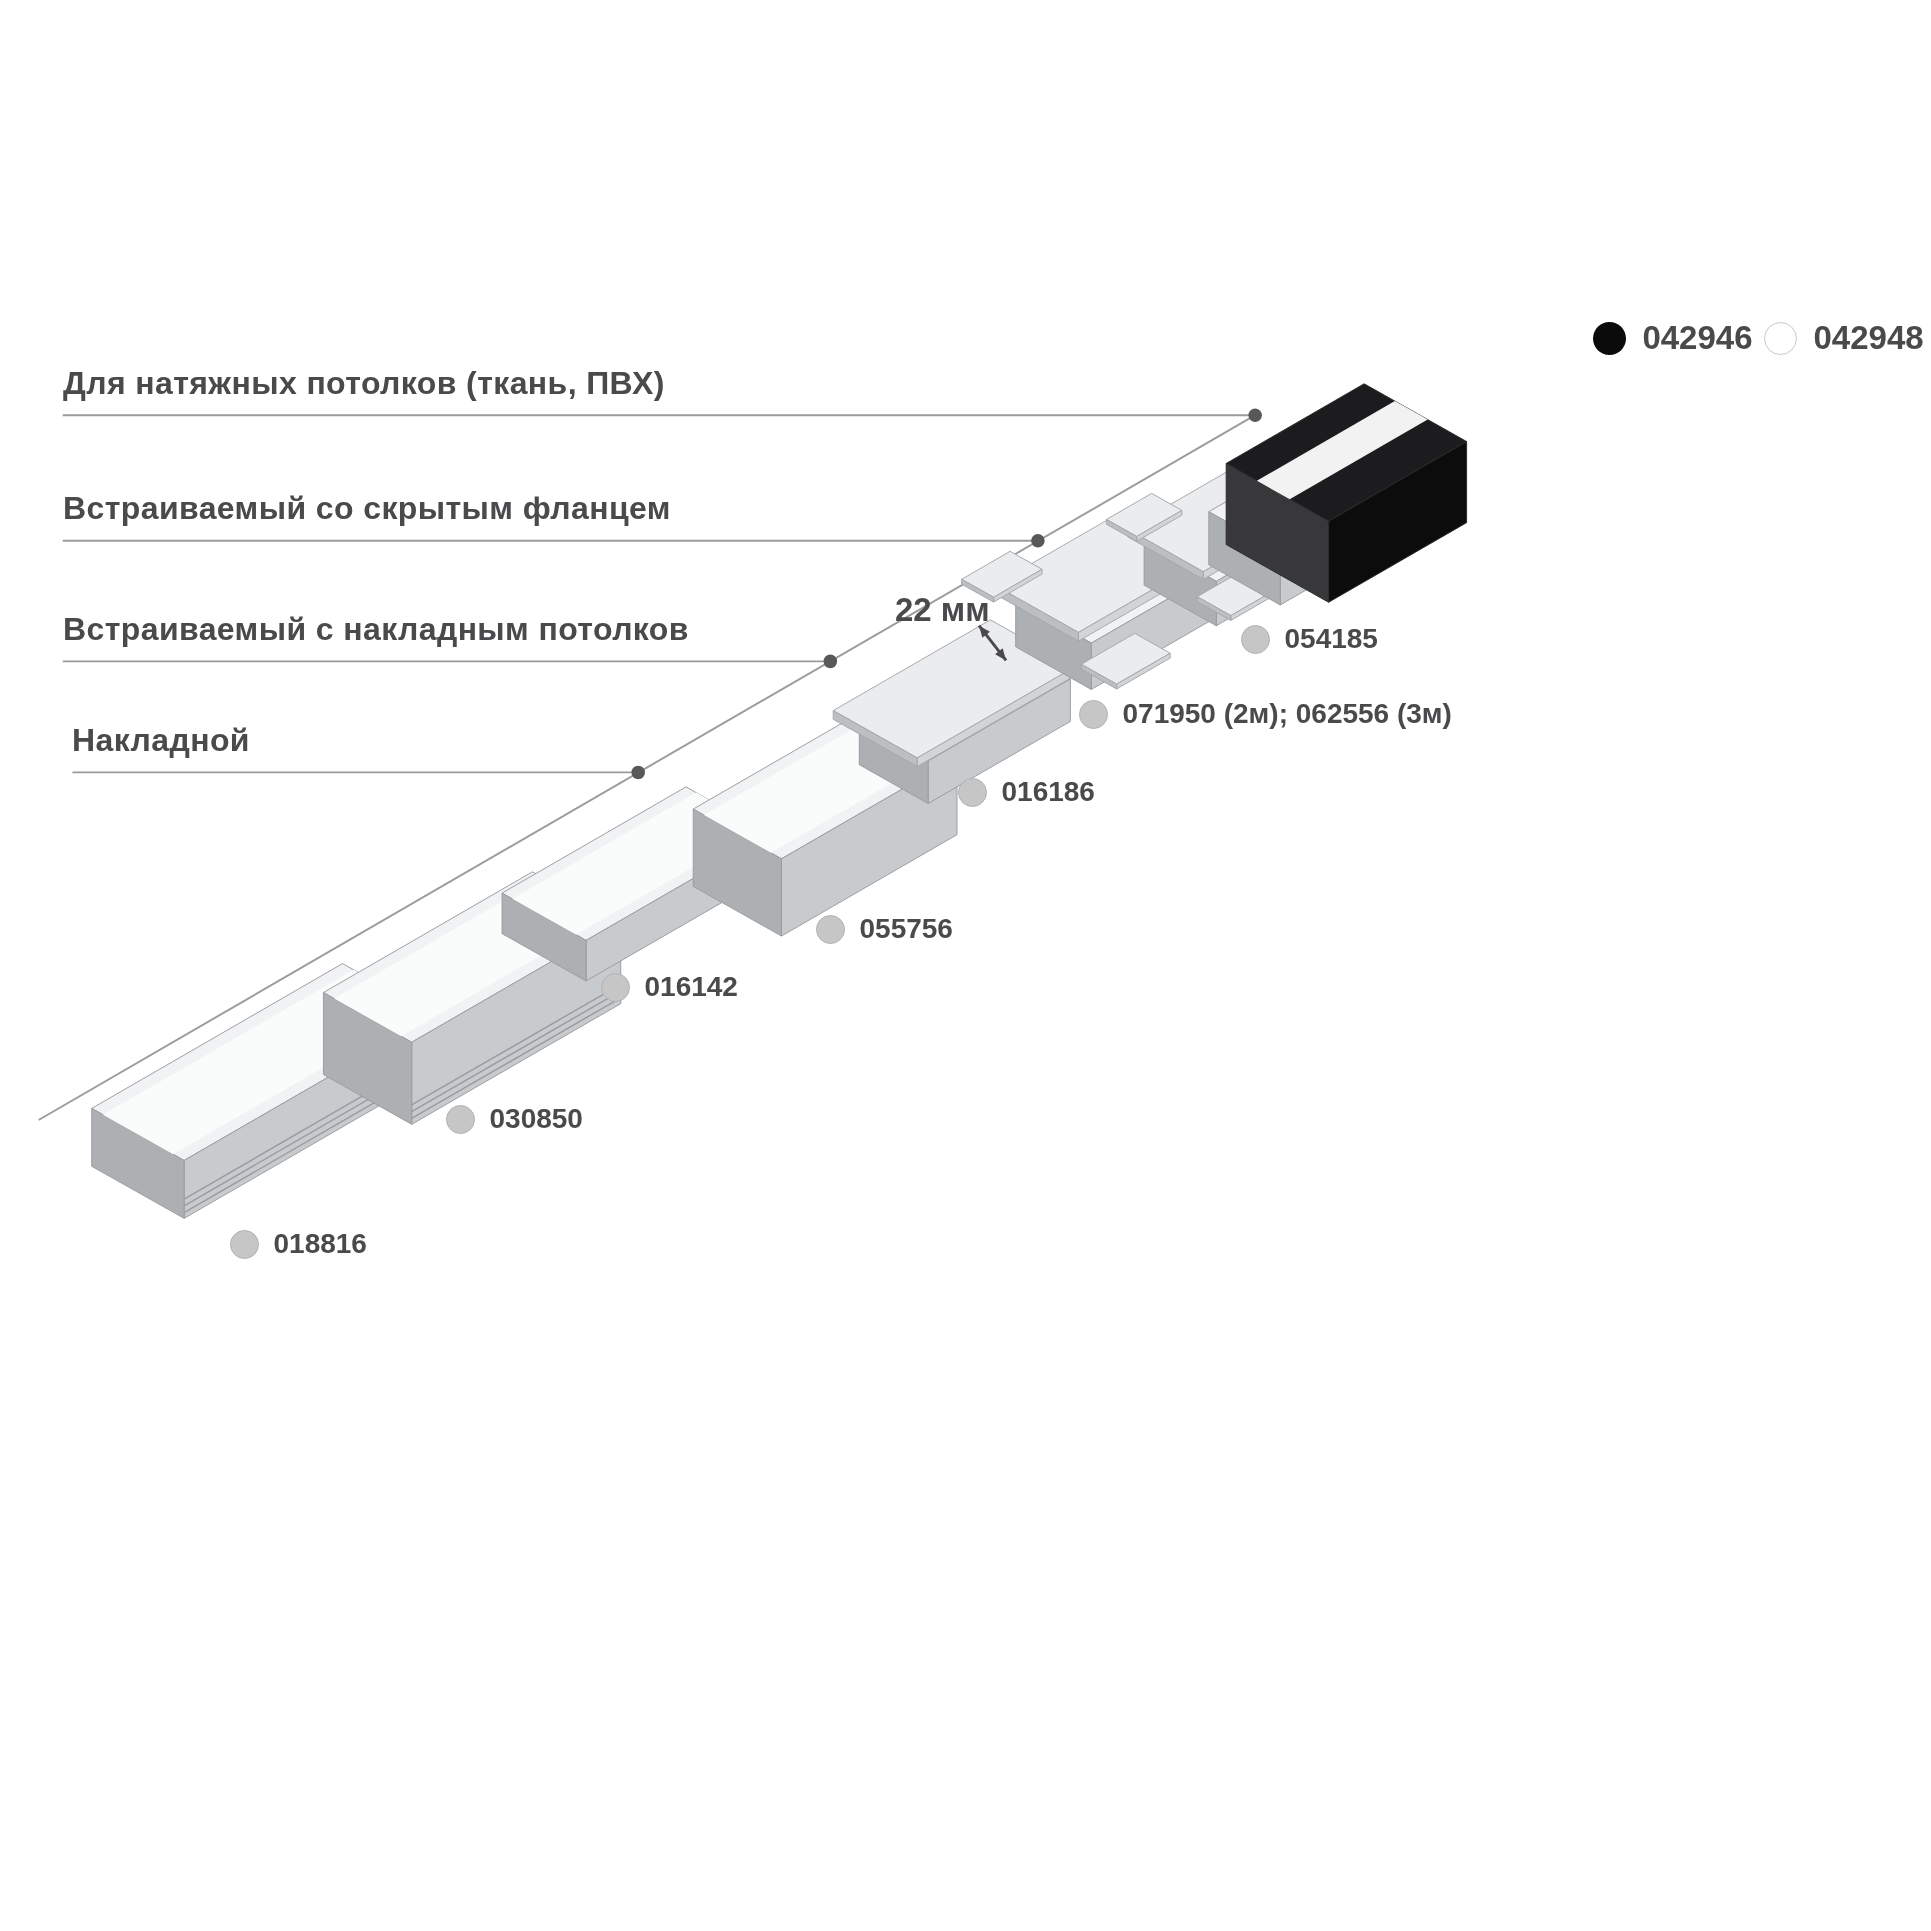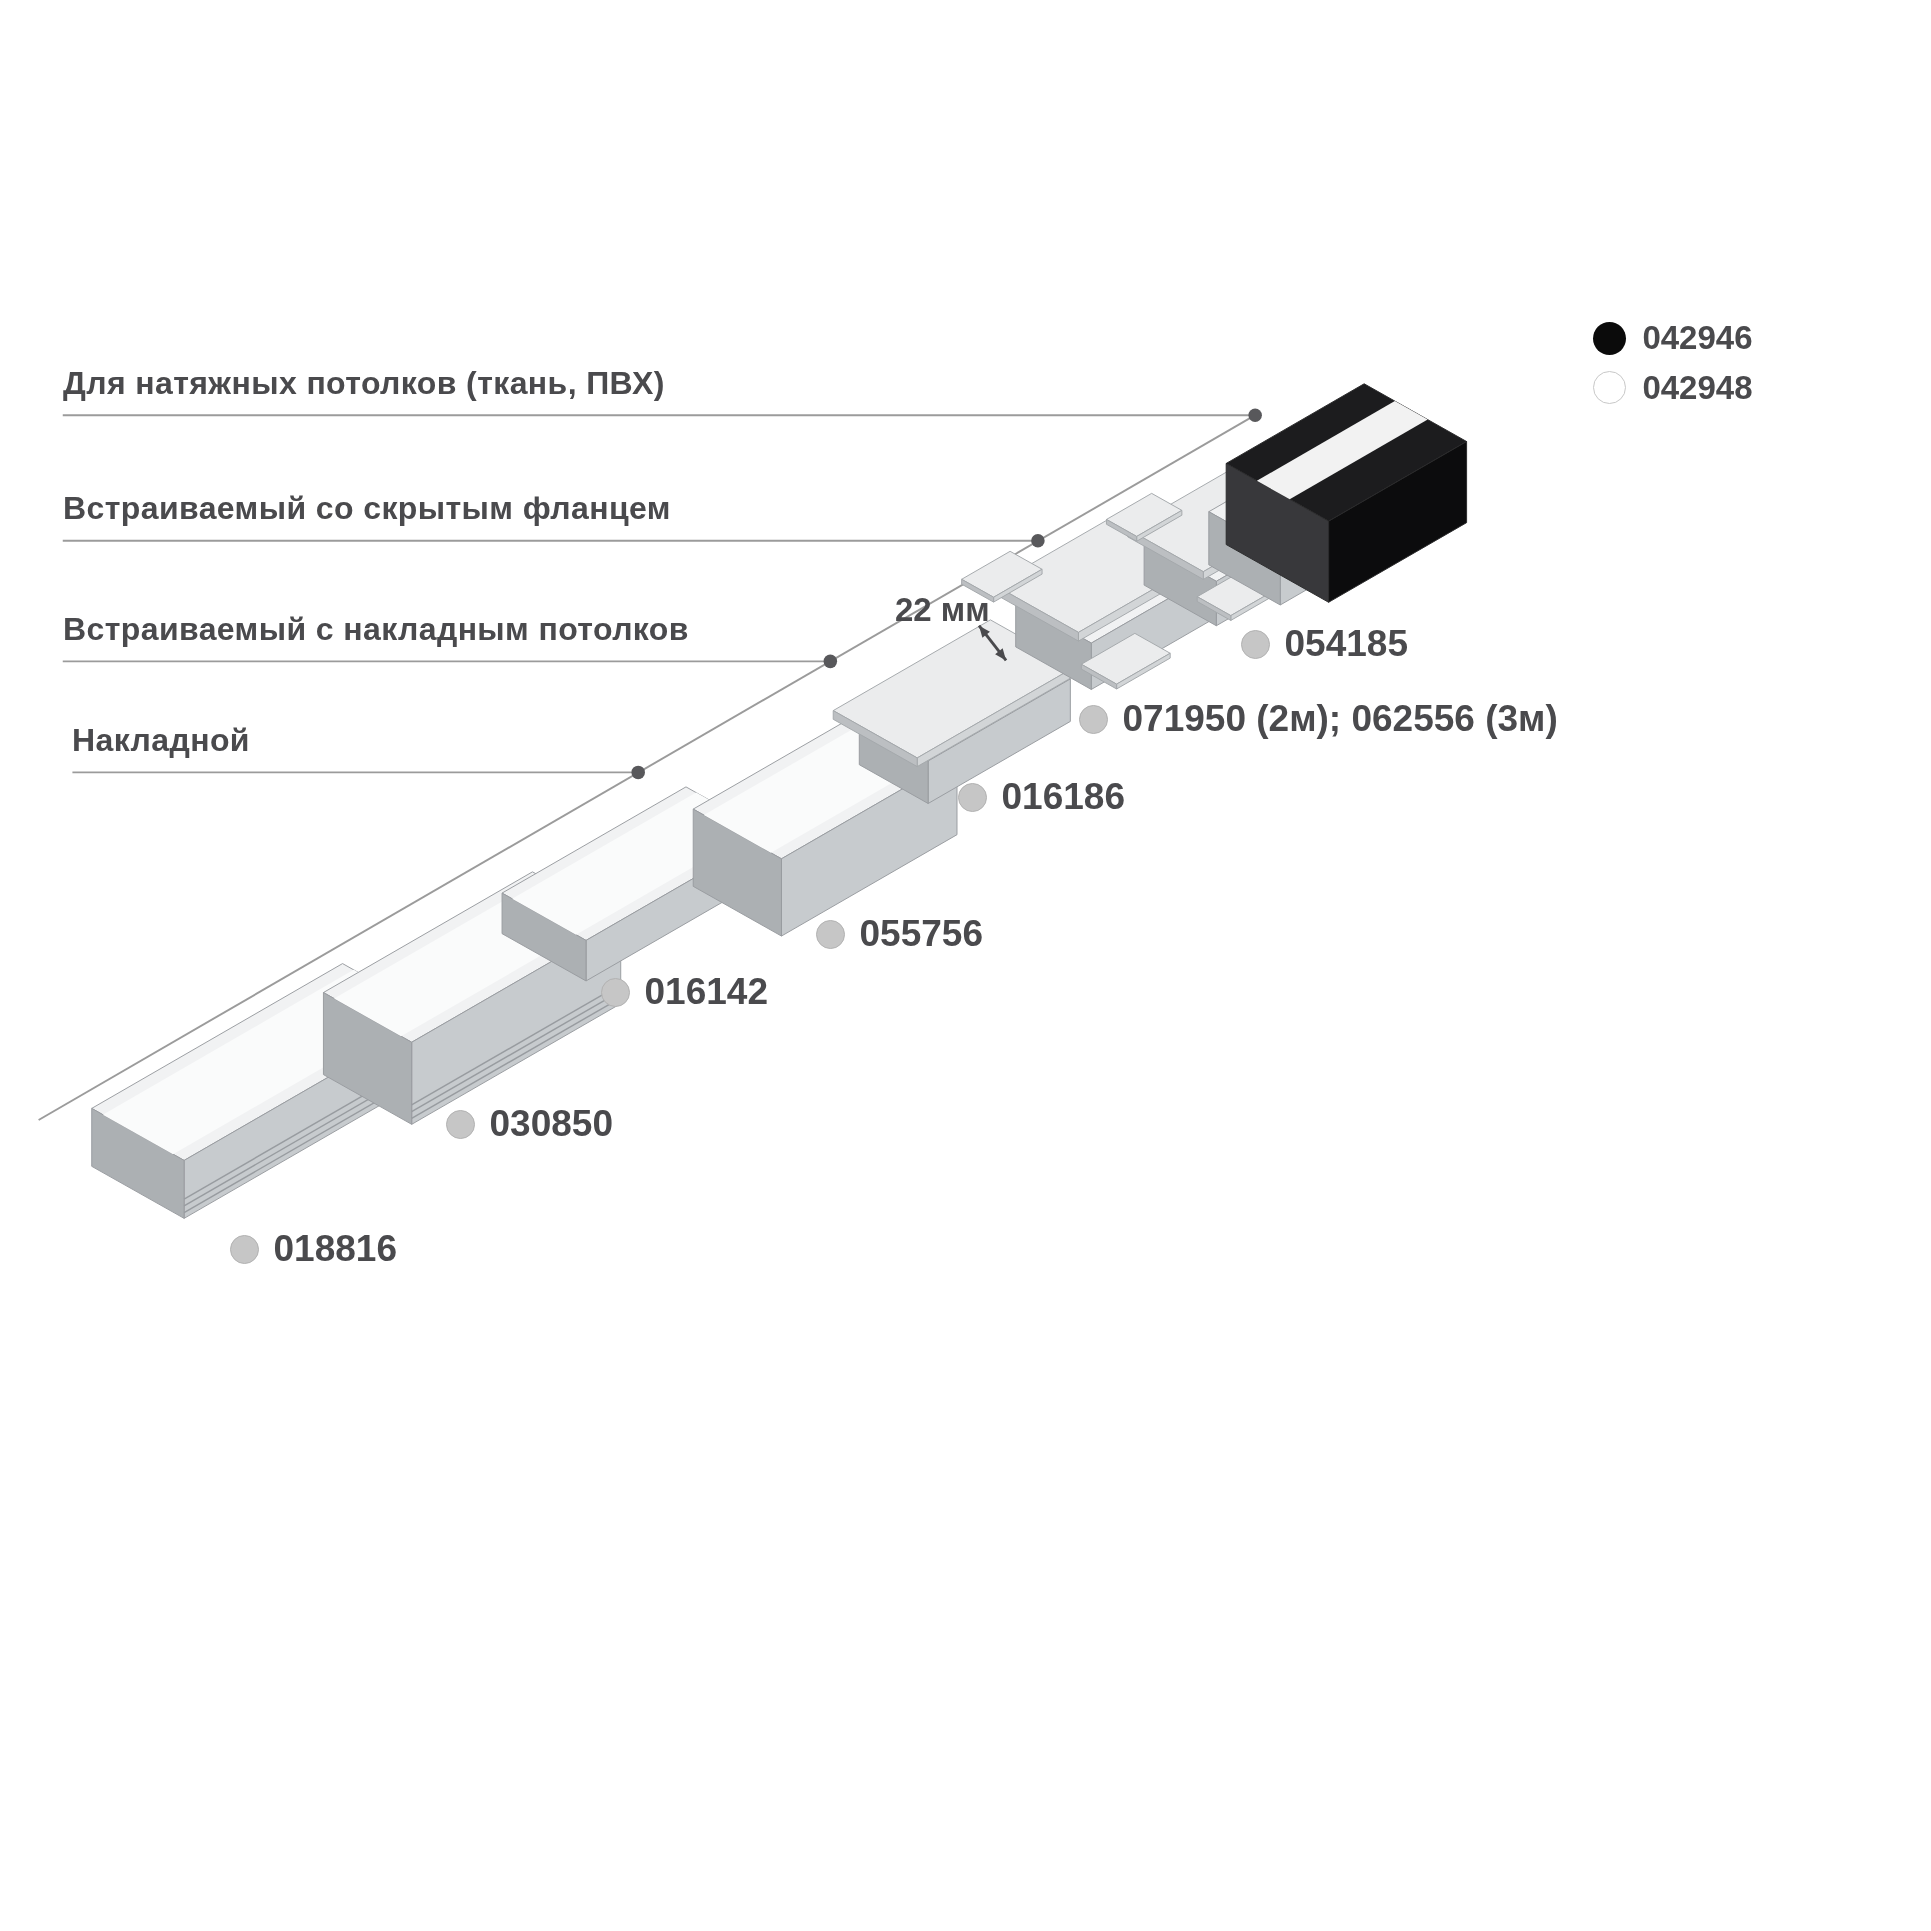--- a/index.html
+++ b/index.html
@@ -19,37 +19,36 @@
     font-weight:700;
     letter-spacing:0.4px;
     color:#4a4a4d;
     white-space:nowrap;
   }
   .code-label {
     position:absolute;
     display:flex;
     align-items:center;
     gap:14.5px;
-    font-size:37px;
+    font-size:28px;
     font-weight:700;
     color:#4a4a4d;
     white-space:nowrap;
   }
   .marker {
     width:29px; height:29px;
     border-radius:50%;
     background:#c6c6c6;
     border:1px solid #b2b2b2;
     flex:0 0 auto;
   }
   .legend {
     position:absolute;
     left:1593px; top:319px;
     display:flex;
-    flex-direction:column;
     gap:11.6px;
   }
   .legend-row {
     display:flex;
     align-items:center;
     gap:16.4px;
     font-size:33px;
     font-weight:700;
     color:#4a4a4d;
     white-space:nowrap;

